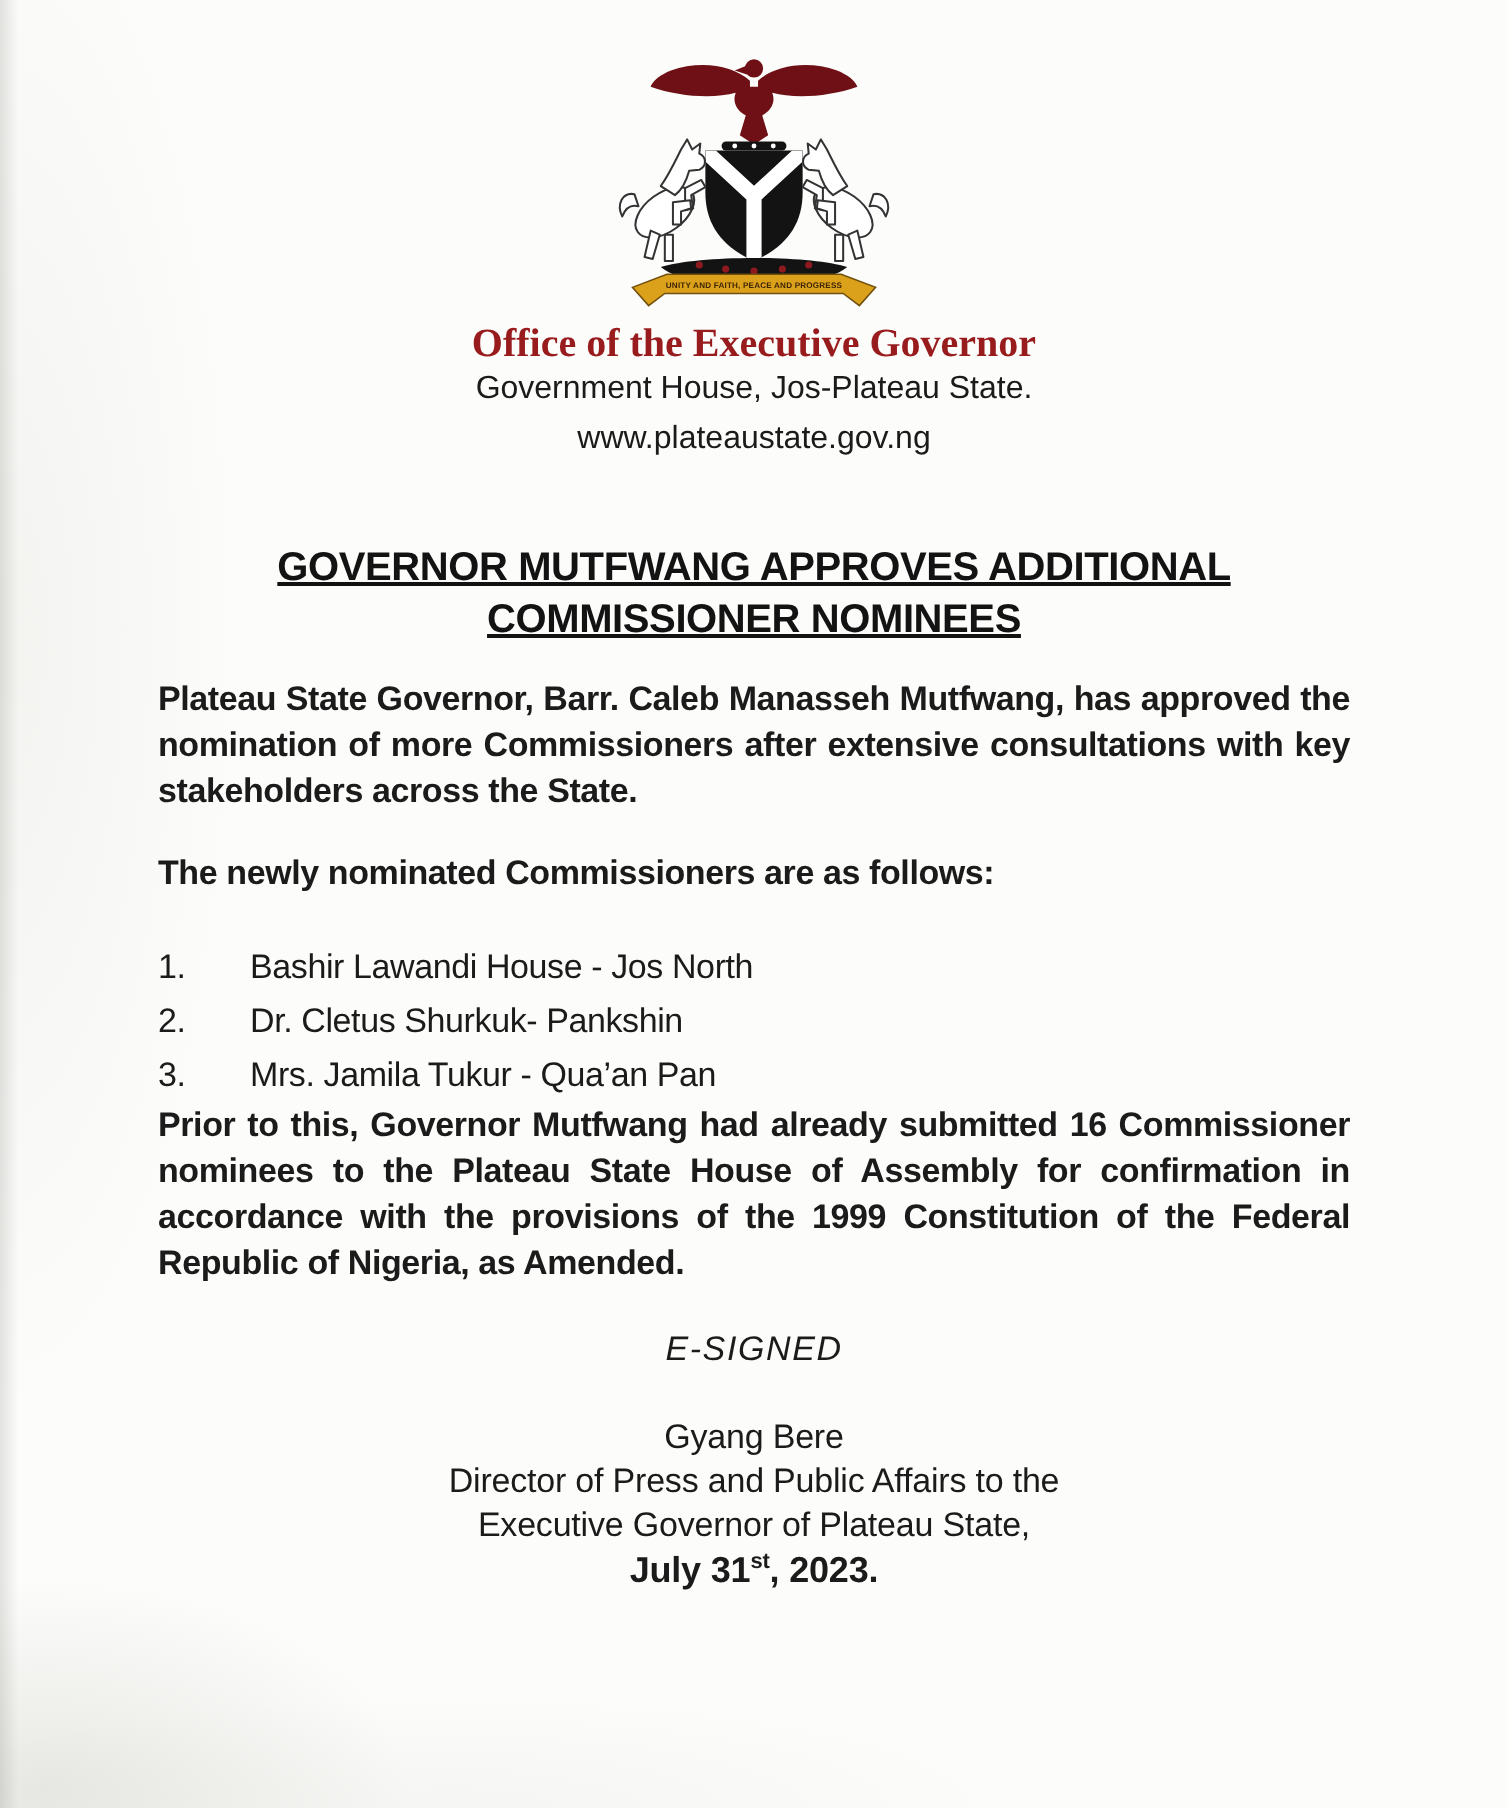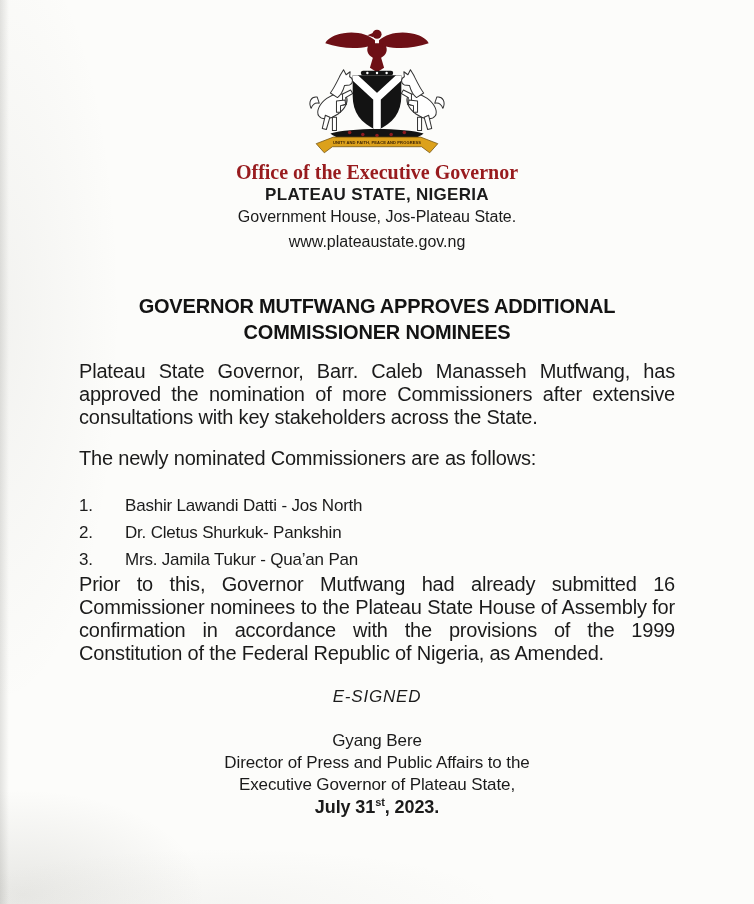--- a/index.html
+++ b/index.html
@@ -27,25 +27,25 @@
   }
   .org-state  { font-weight:bold; font-size:17px; letter-spacing:0.3px; line-height:21px; margin-top:1px; }
   .org-addr   { font-size:16px; line-height:19px; margin-top:2px; }
   .org-web    { font-size:16px; line-height:18px; margin-top:7px; }
 
   
   .content { width:596px; margin:0 auto; }
   .title {
     margin:42px 0 0 0;
     font-size:20px; font-weight:bold; line-height:26px;
-    letter-spacing:-0.2px; text-align:center; color:#131313;
+    letter-spacing:-0.2px; text-align:center; color:#131313;text-decoration:underline;
   }
   .para {
-    margin:0; font-size:20px; line-height:23px;
-    letter-spacing:-0.2px; text-align:justify;
+    margin:0; font-size:17px; line-height:23px;
+    letter-spacing:-0.2px; text-align:justify;font-weight:bold;
   }
   .p1 { margin-top:15px; }
   .p2 { margin-top:18px; text-align:left; }
   .nlist { margin-top:22px; }
   .nrow { display:flex; font-size:17px; line-height:27px; letter-spacing:-0.2px; }
   .nnum { width:46px; flex:0 0 46px; }
   .p3 { margin-top:0; }
 
   .esigned {
     margin-top:20px; text-align:center;
@@ -124,40 +124,39 @@
         <circle class="c-flower" cx="204" cy="210" r="3.5"></circle>
       </g>
 
       <g>
         <path class="c-banner" d="M30 232 L64 219 H236 L270 232 L254 250 L238 238 H62 L46 250 Z"></path>
         <text class="c-motto" x="150" y="233" text-anchor="middle">UNITY AND FAITH, PEACE AND PROGRESS</text>
       </g>
     </svg>
 
     <div class="org-office">Office of the Executive Governor</div>
-    <div class="org-state">PLATEAU STATE, NIGERIA</div>
     <div class="org-addr">Government House, Jos-Plateau State.</div>
     <div class="org-web">www.plateaustate.gov.ng</div>
   </div>
 
   <div class="content">
 
     <h1 class="title">
       <span>GOVERNOR MUTFWANG APPROVES ADDITIONAL</span><br>
       <span>COMMISSIONER NOMINEES</span>
     </h1>
 
     <p class="para p1">Plateau State Governor, Barr. Caleb Manasseh Mutfwang, has approved the nomination of more Commissioners after extensive consultations with key stakeholders across the State.</p>
 
     <p class="para p2">The newly nominated Commissioners are as follows:</p>
 
     <div class="nlist">
       <div class="nrow">
         <span class="nnum">1.</span>
-        <span>Bashir Lawandi Datti - Jos North</span>
+        <span>Bashir Lawandi House - Jos North</span>
       </div>
       <div class="nrow">
         <span class="nnum">2.</span>
         <span>Dr. Cletus Shurkuk- Pankshin</span>
       </div>
       <div class="nrow">
         <span class="nnum">3.</span>
         <span>Mrs. Jamila Tukur - Qua’an Pan</span>
       </div>
     </div>

